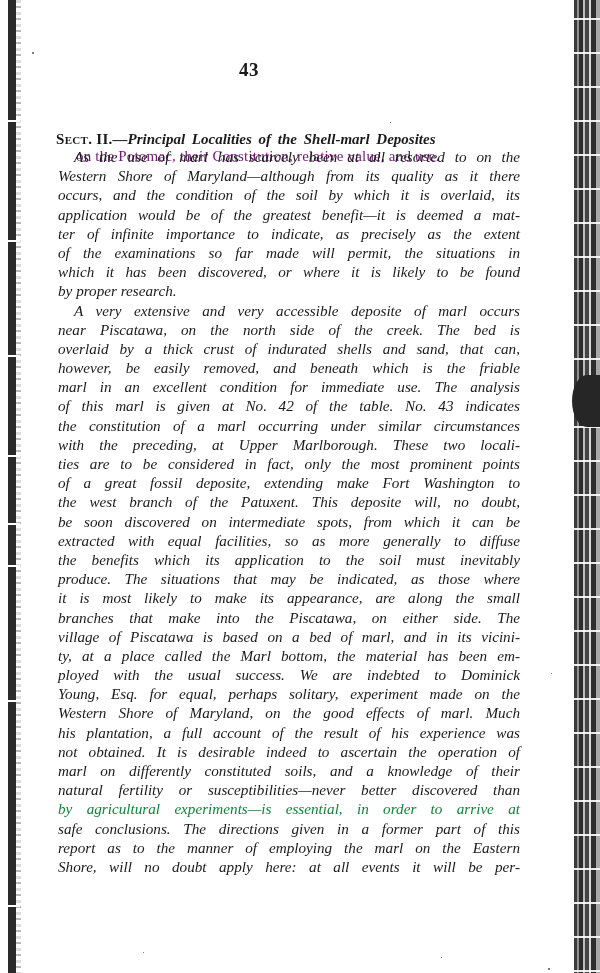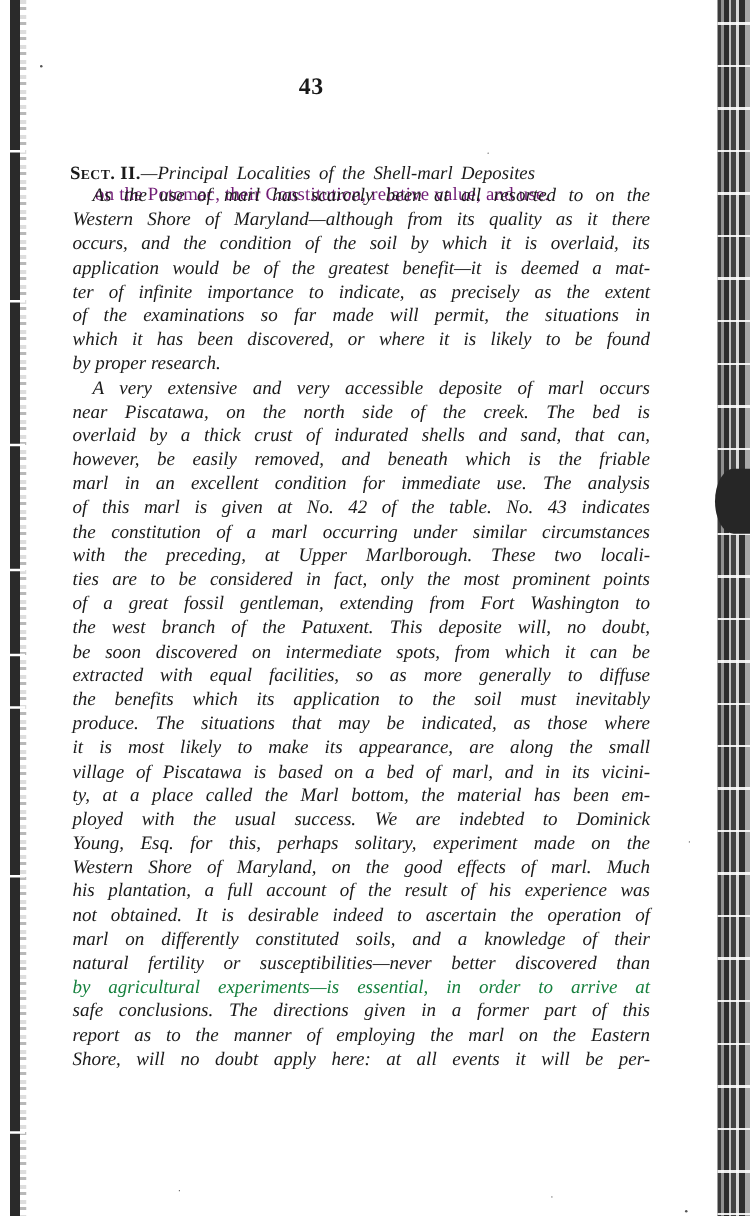--- a/index.html
+++ b/index.html
@@ -88,21 +88,21 @@
       white-space: nowrap;
     }
     .heading .sect {
       font-variant: small-caps;
       font-weight: bold;
       letter-spacing: 0.3px;
       margin-top: 12px;
     }
     .heading .title-italic {
       font-style: italic;
-      font-weight: normal;
+      font-weight: bold;
       word-spacing: 3px;
     }
     .heading .line2 {
       display: block;
       color: #701a75;
       padding-left: 20px;
       white-space: nowrap;
       letter-spacing: 0.2px;
     }
     .body-text {
@@ -179,31 +179,32 @@
   <div id="para-1">
       <span class="line indent">A very extensive and very accessible deposite of marl occurs</span>
       <span class="line">near Piscatawa, on the north side of the creek. The bed is</span>
       <span class="line">overlaid by a thick crust of indurated shells and sand, that can,</span>
       <span class="line">however, be easily removed, and beneath which is the friable</span>
       <span class="line">marl in an excellent condition for immediate use. The analysis</span>
       <span class="line">of this marl is given at No. 42 of the table. No. 43 indicates</span>
       <span class="line">the constitution of a marl occurring under similar circumstances</span>
       <span class="line">with the preceding, at Upper Marlborough. These two locali-</span>
       <span class="line">ties are to be considered in fact, only the most prominent points</span>
-      <span class="line">of a great fossil gentleman, extending from Fort Washington to</span>
+      <span class="line">of a great fossil deposite, extending make Fort Washington to</span>
       <span class="line">the west branch of the Patuxent. This deposite will, no doubt,</span>
       <span class="line">be soon discovered on intermediate spots, from which it can be</span>
       <span class="line">extracted with equal facilities, so as more generally to diffuse</span>
       <span class="line">the benefits which its application to the soil must inevitably</span>
       <span class="line">produce. The situations that may be indicated, as those where</span>
       <span class="line">it is most likely to make its appearance, are along the small</span>
+      <span class="line">branches that make into the Piscatawa, on either side. The</span>
       <span class="line">village of Piscatawa is based on a bed of marl, and in its vicini-</span>
       <span class="line">ty, at a place called the Marl bottom, the material has been em-</span>
       <span class="line">ployed with the usual success. We are indebted to Dominick</span>
-      <span class="line">Young, Esq. for this, perhaps solitary, experiment made on the</span>
+      <span class="line">Young, Esq. for equal, perhaps solitary, experiment made on the</span>
       <span class="line">Western Shore of Maryland, on the good effects of marl. Much</span>
       <span class="line">his plantation, a full account of the result of his experience was</span>
       <span class="line">not obtained. It is desirable indeed to ascertain the operation of</span>
       <span class="line">marl on differently constituted soils, and a knowledge of their</span>
       <span class="line">natural fertility or susceptibilities—never better discovered than</span>
       <span class="line faded">by agricultural experiments—is essential, in order to arrive at</span>
       <span class="line">safe conclusions. The directions given in a former part of this</span>
       <span class="line">report as to the manner of employing the marl on the Eastern</span>
       <span class="line">Shore, will no doubt apply here: at all events it will be per-</span>
     </div>

